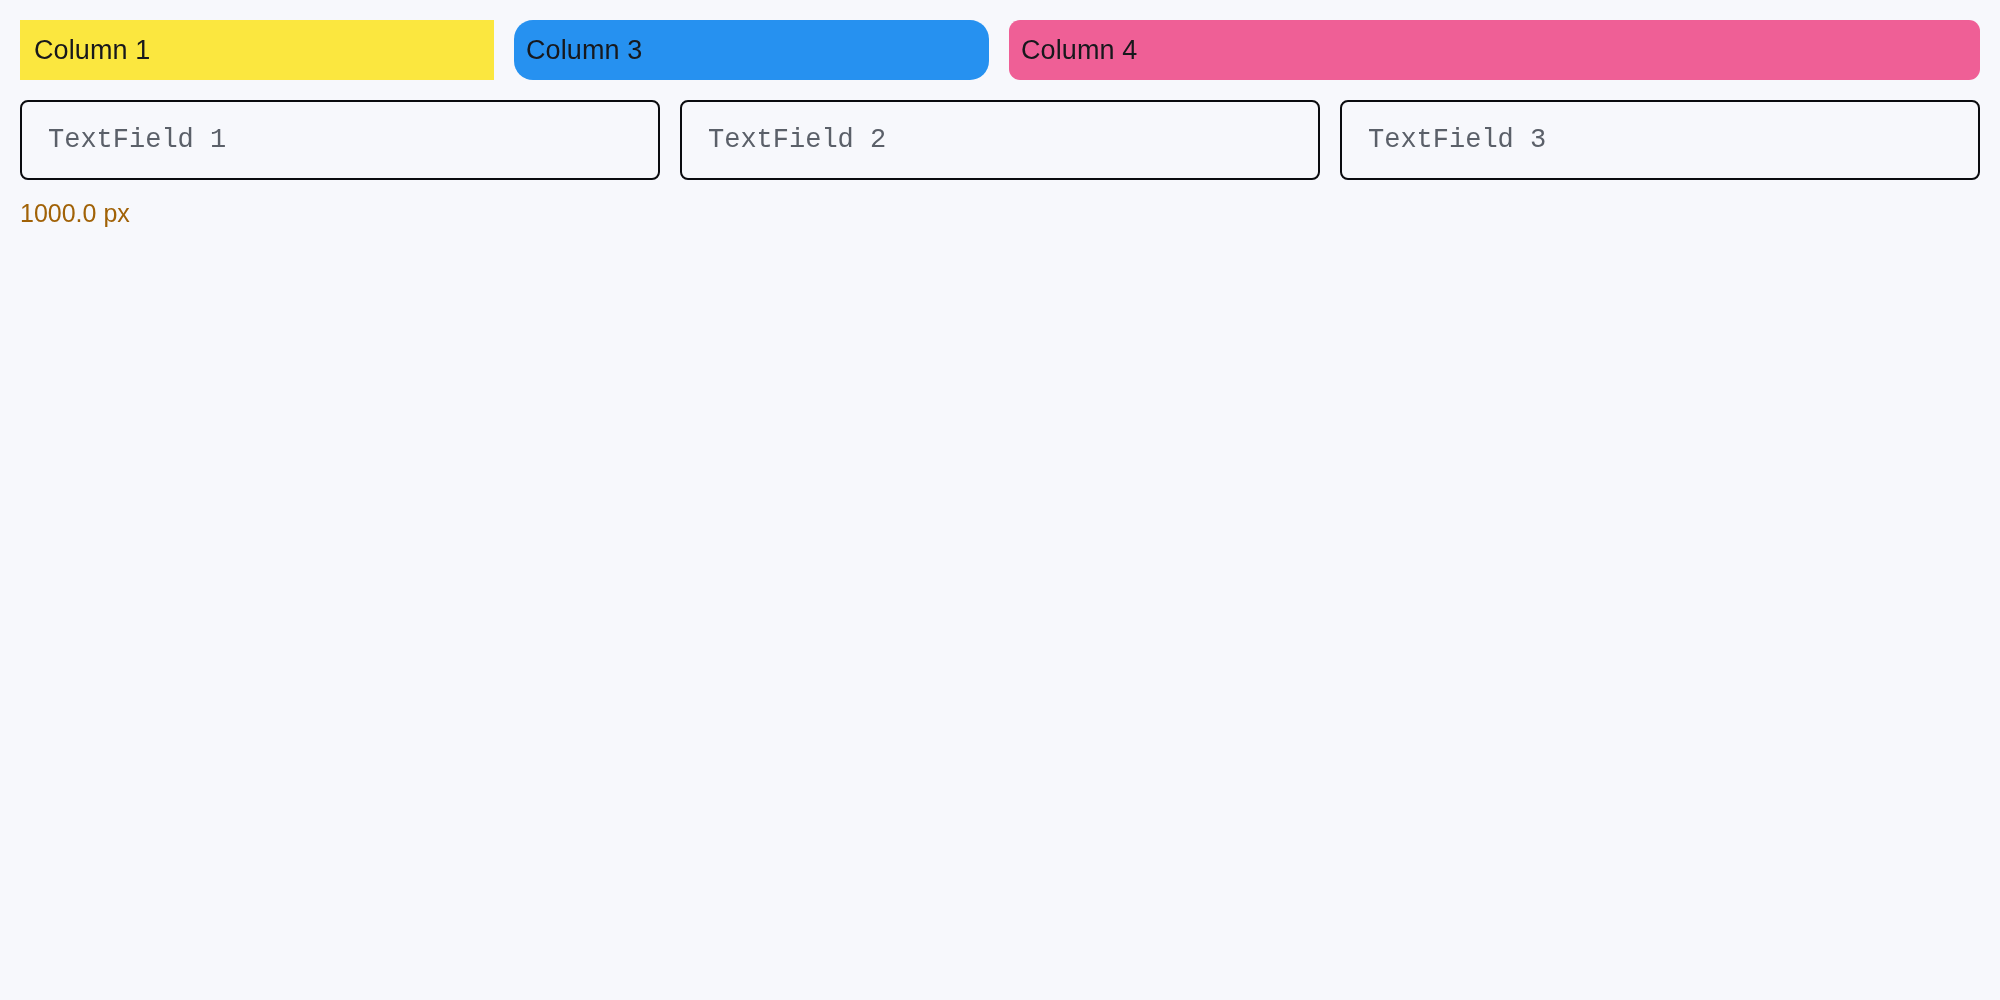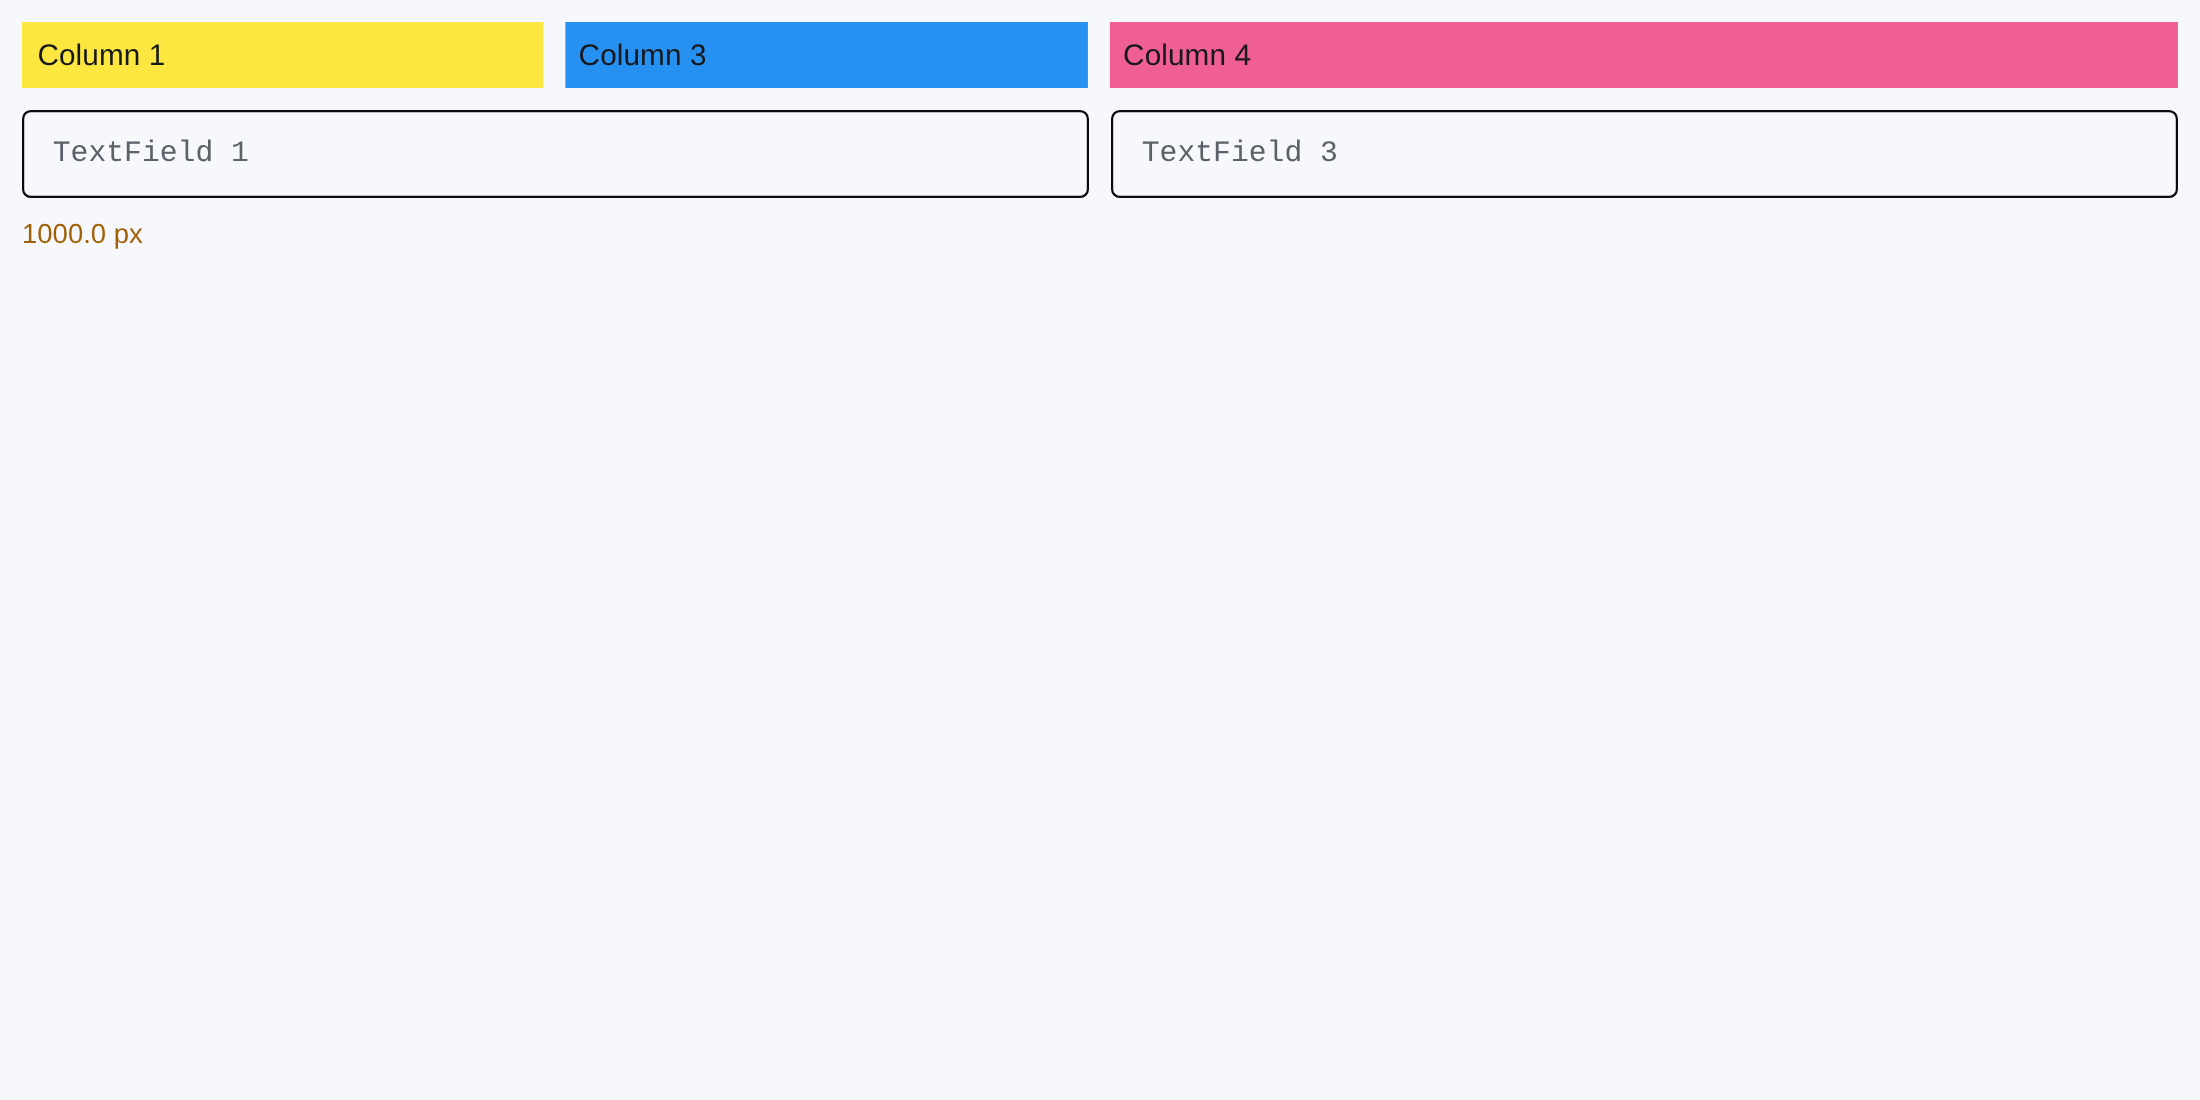--- a/index.html
+++ b/index.html
@@ -45,21 +45,21 @@
     font-size: 27px;
     line-height: 1;
     color: #17181C;
     letter-spacing: 0.1px;
     white-space: nowrap;
     overflow: hidden;
   }
 
   .col-1 { flex: 0 0 474px; padding-left: 14px; }
   .col-2 { flex: 0 0 476px; }
-  .col-3 { flex: 0 0 475px; }
+  .col-3 { flex: 0 0 475px; border-radius: 19px; }
   .col-4 { flex: 1 1 auto; }
 
   
   .fields-row {
     display: flex;
     flex-direction: row;
     align-items: stretch;
     gap: 20px;
     height: 80px;
     margin-top: 20px;
@@ -109,25 +109,26 @@
   }
 </style>
 </head>
 <body style="background: rgb(247, 248, 252);">
 
 <div class="page">
 
   <div class="columns-row">
     <div class="column-block col-1" style="background-color: rgb(251, 231, 63);">Column 1</div>
     <div class="column-block col-3" style="background-color: rgb(38, 145, 240);">Column 3</div>
-    <div class="column-block col-4" style="background-color: rgb(239, 95, 150);">Column 4</div>
+    <div class="column-block col-4" style="background-color: rgb(239, 95, 150); border-radius: 11px;">Column 4</div>
   </div>
 
   <div class="fields-row">
     <input class="textfield" type="text" placeholder="TextField 1" style="">
+    <input class="textfield" type="text" placeholder="TextField 2" style="">
     <input class="textfield" type="text" placeholder="TextField 3" style="">
   </div>
 
   <div class="status-row">
     <span class="status-text">1000.0 px</span>
   </div>
 
   <div class="spacer"></div>
 
 </div>

